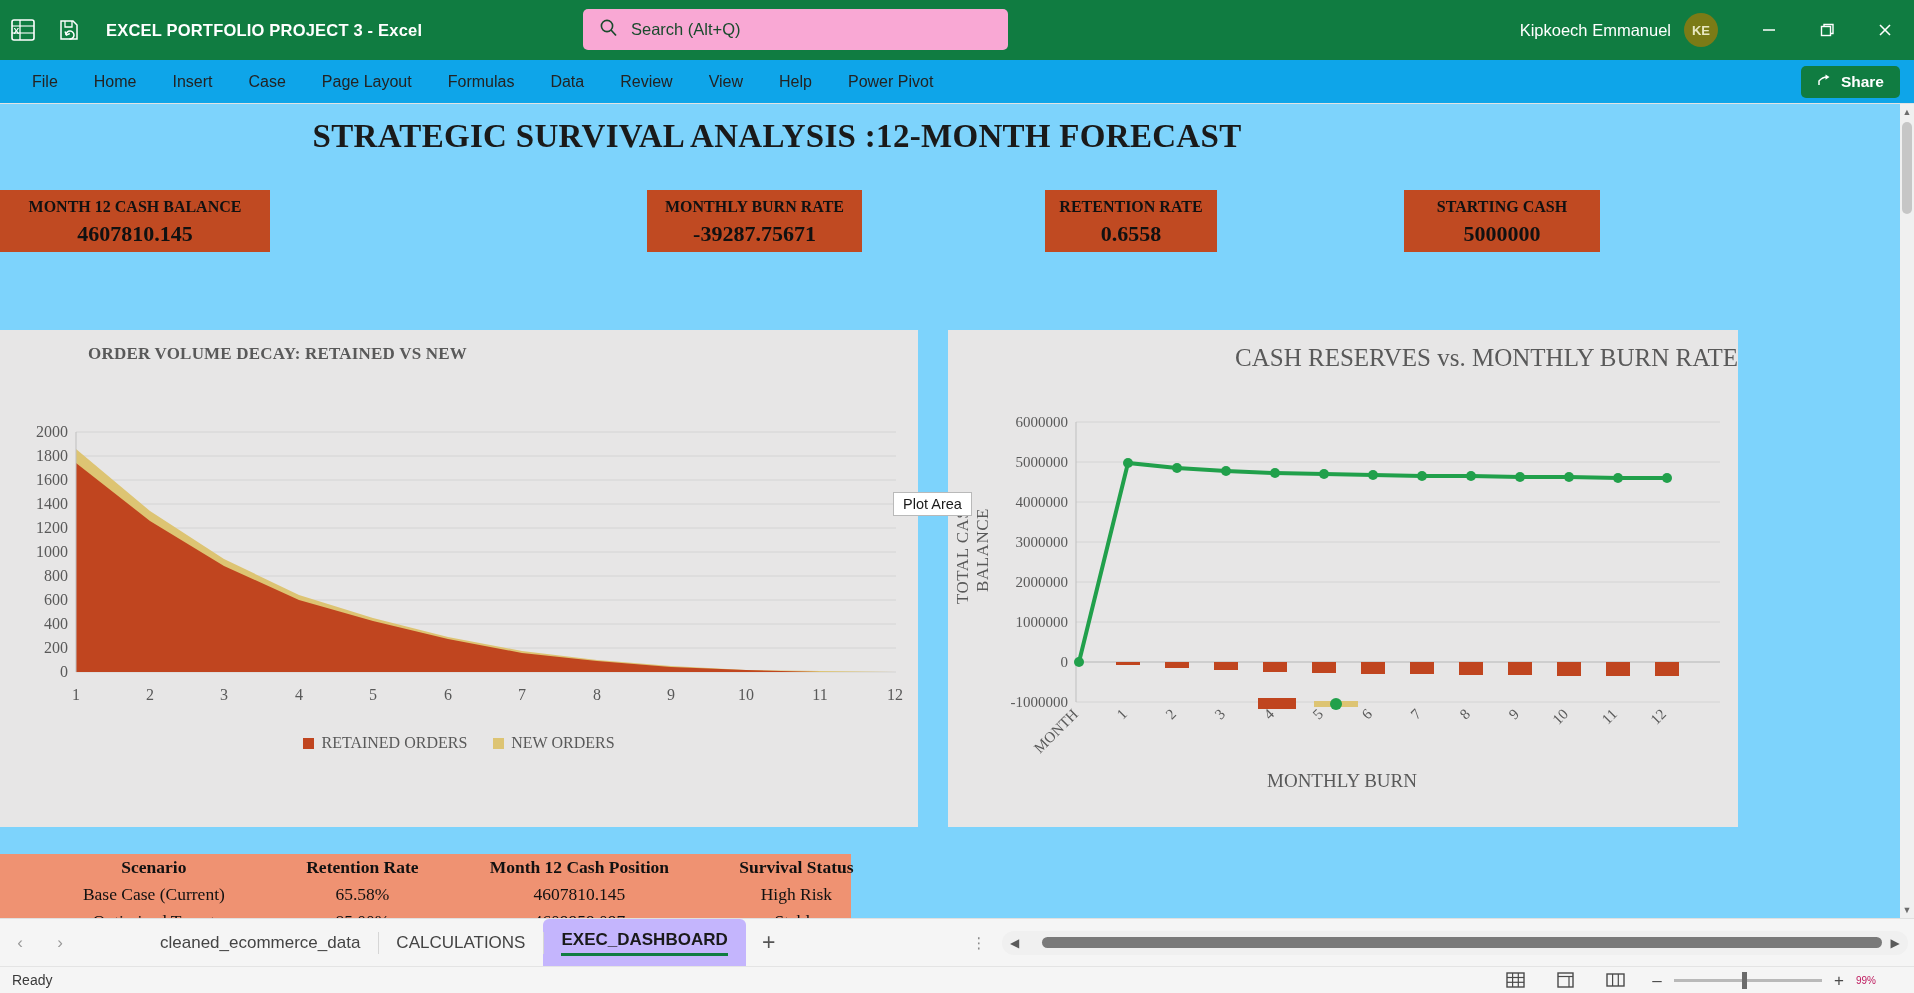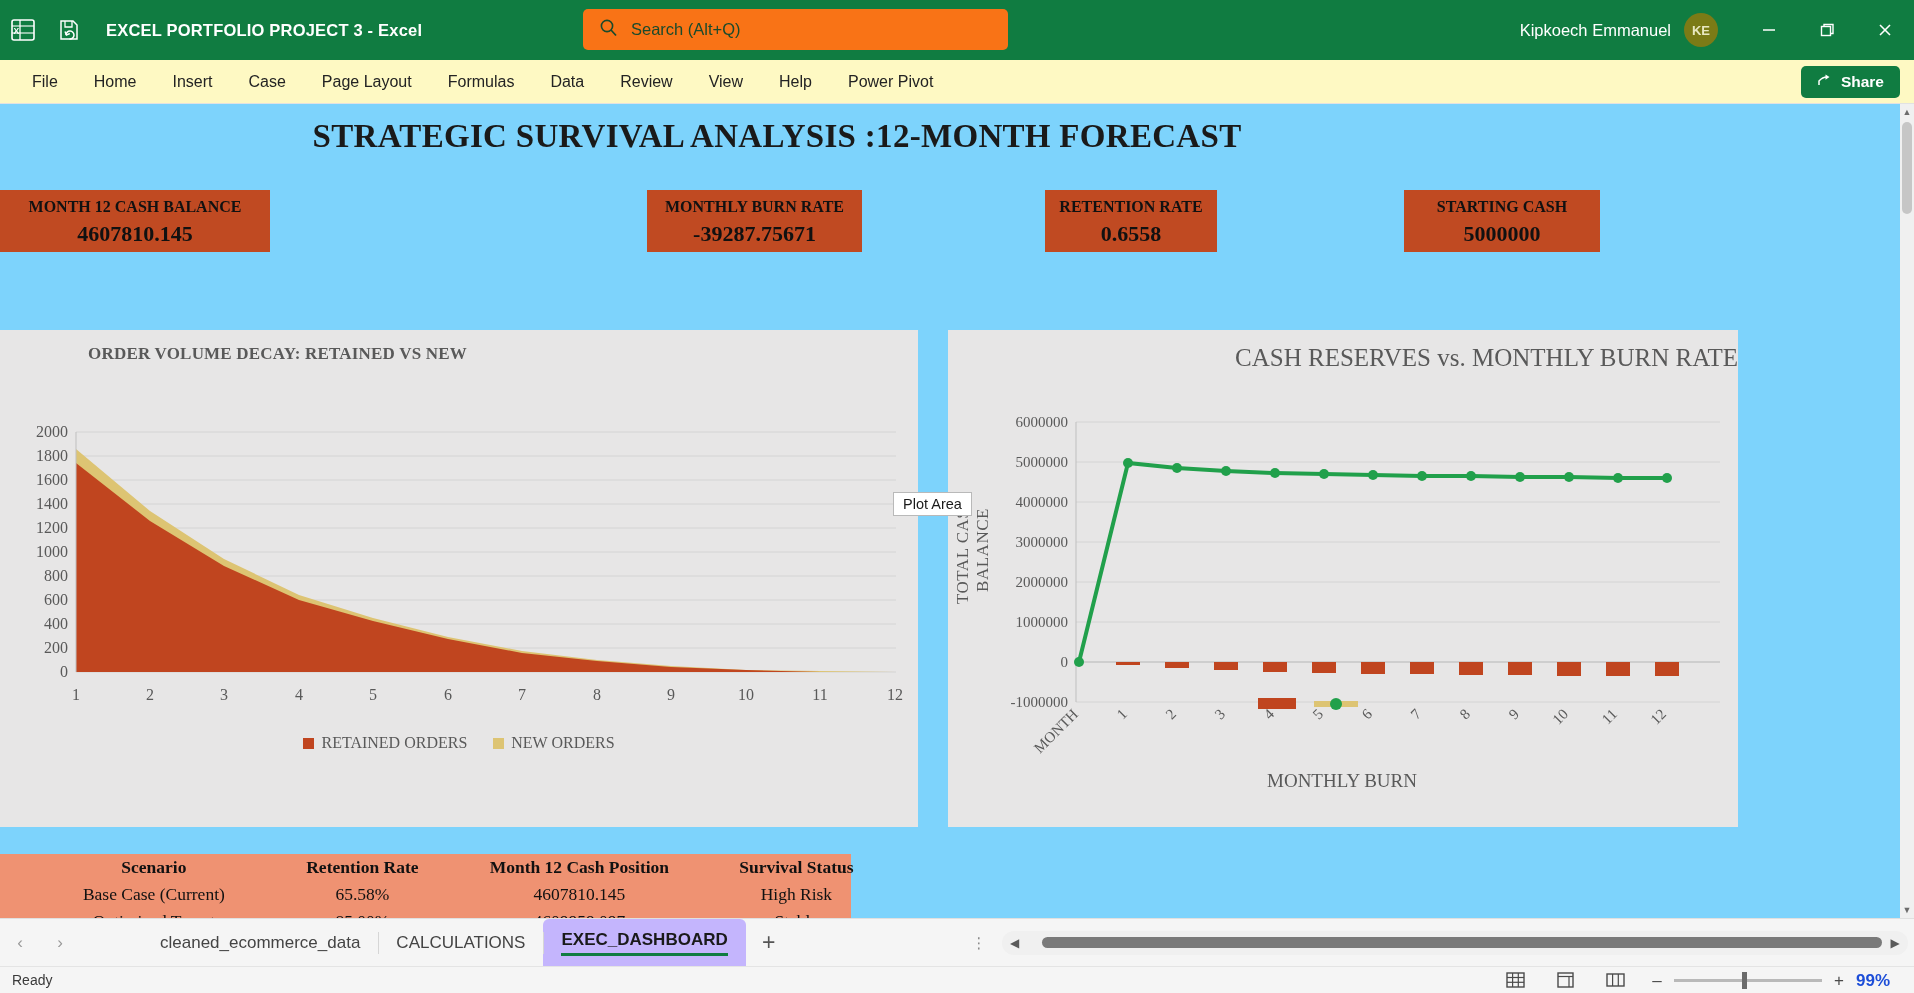--- a/index.html
+++ b/index.html
@@ -20,21 +20,21 @@
     align-items: center; justify-content: center;
   }
   .tb-icon svg { display: block; }
   .tb-title {
     color: #ffffff; font-size: 16.5px; font-weight: 600;
     margin-left: 14px; letter-spacing: .2px; white-space: nowrap;
   }
   .searchbox {
     position: absolute; left: 583px; top: 9px;
     width: 425px; height: 41px; border-radius: 5px;
-    background: #f97316; display: flex; align-items: center;
+    background: #f9a8d4; display: flex; align-items: center;
     padding-left: 16px; gap: 13px;
   }
   .searchbox .sb-text { color: #194a2c; font-size: 16.5px; }
   .tb-right {
     position: absolute; right: 0; top: 0; height: 60px;
     display: flex; align-items: center; gap: 0;
   }
   .tb-user { color: #fff; font-size: 16.5px; margin-right: 13px; white-space: nowrap; }
   .tb-avatar {
     width: 34px; height: 34px; border-radius: 50%;
@@ -43,21 +43,21 @@
     font-weight: 600; margin-right: 22px;
   }
   .win-btn {
     width: 58px; height: 60px; display: flex;
     align-items: center; justify-content: center; color: #fff;
   }
   .win-btn svg { display: block; }
 
   
   .ribbon {
-    height: 44px; background: #fef9c3;
+    height: 44px; background: #0ea5e9;
     display: flex; align-items: center; position: relative;
     border-bottom: 1px solid #e2e2e2;
   }
   .rib-tab {
     font-size: 16px; color: #232323; padding: 0 18px;
     height: 34px; display: flex; align-items: center; white-space: nowrap;
   }
   .rib-tab:first-child { margin-left: 14px; }
   .share-btn {
     position: absolute; right: 14px; top: 6px;
@@ -220,21 +220,21 @@
   }
   .zoom-ctl { display: flex; align-items: center; gap: 10px; margin: 0 10px; }
   .zoom-sign { font-size: 17px; color: #4a4a4a; width: 14px; text-align: center; }
   .zoom-track {
     width: 148px; height: 3px; background: #b9b9b9; position: relative;
   }
   .zoom-knob {
     position: absolute; left: 68px; top: -7px;
     width: 5px; height: 17px; background: #6b6b6b;
   }
-  .zoom-pct { font-size: 17px; color: #1d4ed8; width: 46px; margin-right: 12px; font-weight: bold; }
+  .zoom-pct { font-size: 10px; color: #be185d; width: 46px; margin-right: 12px; }
 </style>
 </head>
 <body>
 
 <div class="titlebar">
   <div class="tb-icon">
     <svg width="26" height="26" viewBox="0 0 26 26">
       <rect x="2" y="3" width="22" height="20" rx="2" fill="none" stroke="#fff" stroke-width="1.6"></rect>
       <line x1="10" y1="3" x2="10" y2="23" stroke="#fff" stroke-width="1.3"></line>
       <line x1="2" y1="9" x2="24" y2="9" stroke="#fff" stroke-width="1.1"></line>

